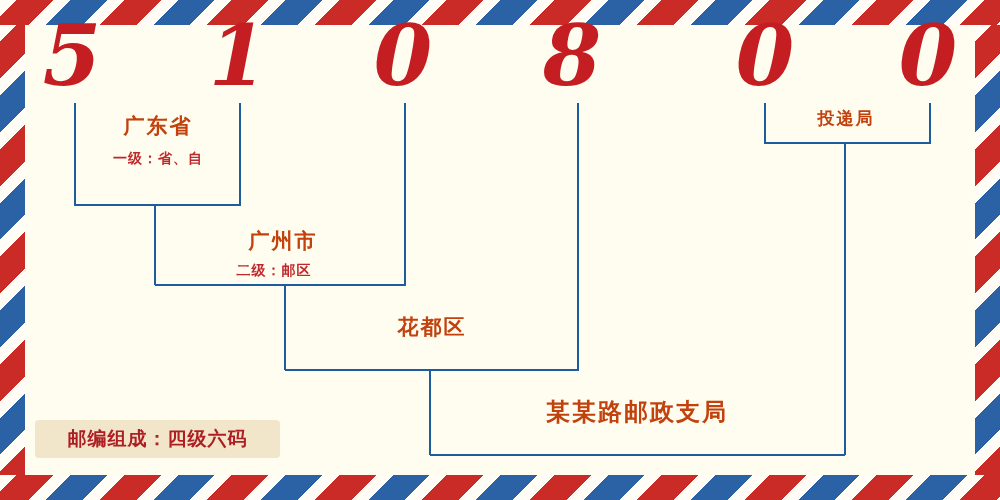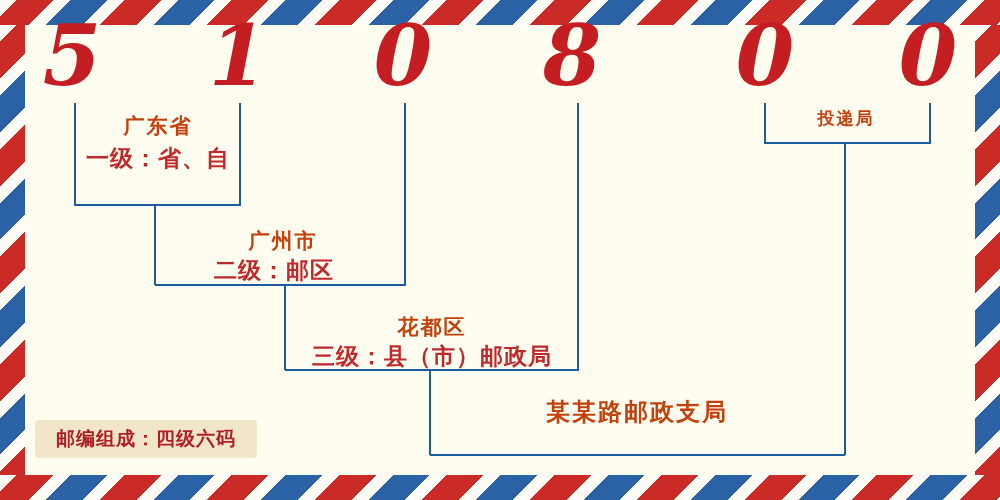--- a/index.html
+++ b/index.html
@@ -50,32 +50,32 @@
     font-size:21px;
     letter-spacing:2px;
     white-space:nowrap;
     text-align:center;
   }
   .lvl-desc{
     position:absolute;
     transform:translateX(-50%);
     color:#c0292c;
     font-weight:bold;
-    font-size:23px;
+    font-size:14px;
     letter-spacing:1px;
     line-height:24px;
     white-space:nowrap;
     text-align:center;
   }
 
   
   .badge{
     position:absolute;
     left:35px;top:420px;
-    width:222px;height:38px;
+    width:245px;height:38px;
     background:#f1e6c9;
     border-radius:4px;
     display:flex;align-items:center;justify-content:center;
   }
   .badge span{
     color:#ae1e24;
     font-weight:bold;
     font-size:19px;
     letter-spacing:1px;
     white-space:nowrap;
@@ -119,21 +119,20 @@
   <span class="digit" style="left:765px">0</span>
   <span class="digit" style="left:928px">0</span>
 
   <div class="lvl-name" style="left:158px;top:112px">广东省</div>
   <div class="lvl-desc" style="left:158px;top:146px">一级：省、自</div>
 
   <div class="lvl-name" style="left:283px;top:227px">广州市</div>
   <div class="lvl-desc" style="left:274px;top:258px">二级：邮区</div>
 
   <div class="lvl-name" style="left:432px;top:313px">花都区</div>
-  <div class="lvl-desc" style="left:432px;top:344px">三级：县（市）邮政局</div>
 
   <div class="lvl-name" style="left:637px;top:396px;font-size:24px">某某路邮政支局</div>
 
   <div class="lvl-name" style="left:846px;top:107px;font-size:17px">投递局</div>
 
   <div class="badge">
     <span>邮编组成：四级六码</span>
   </div>
 
 </div>

